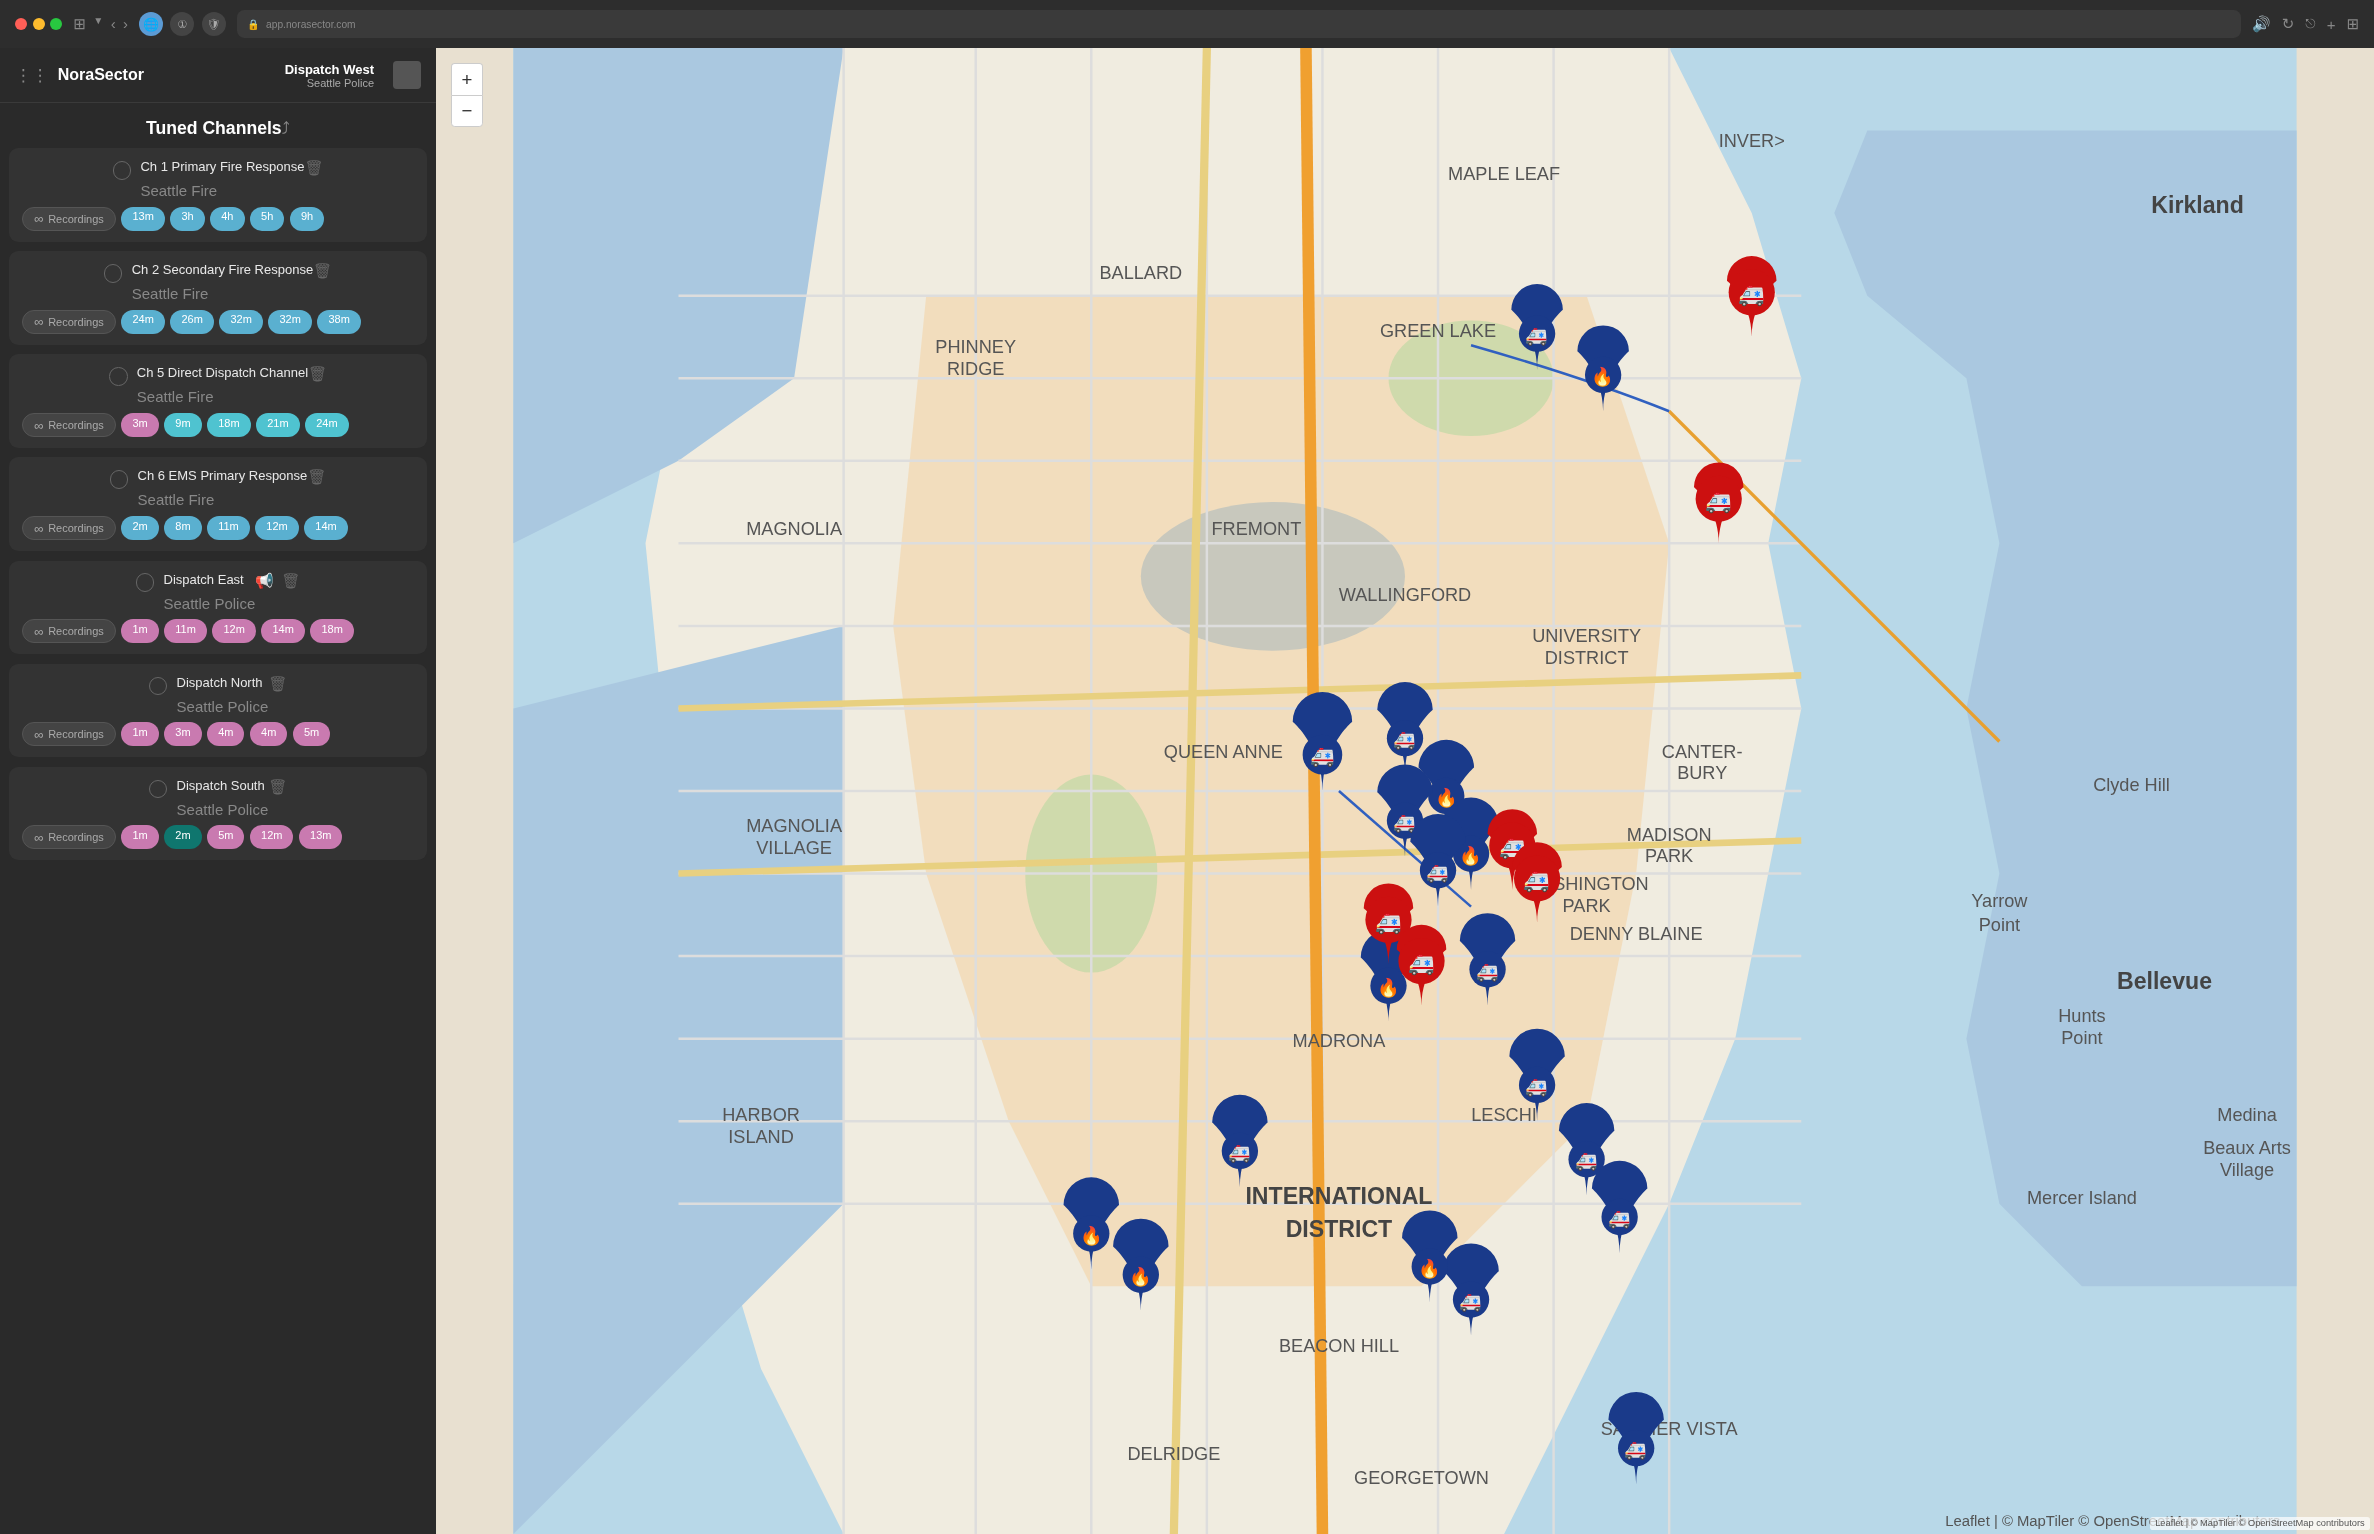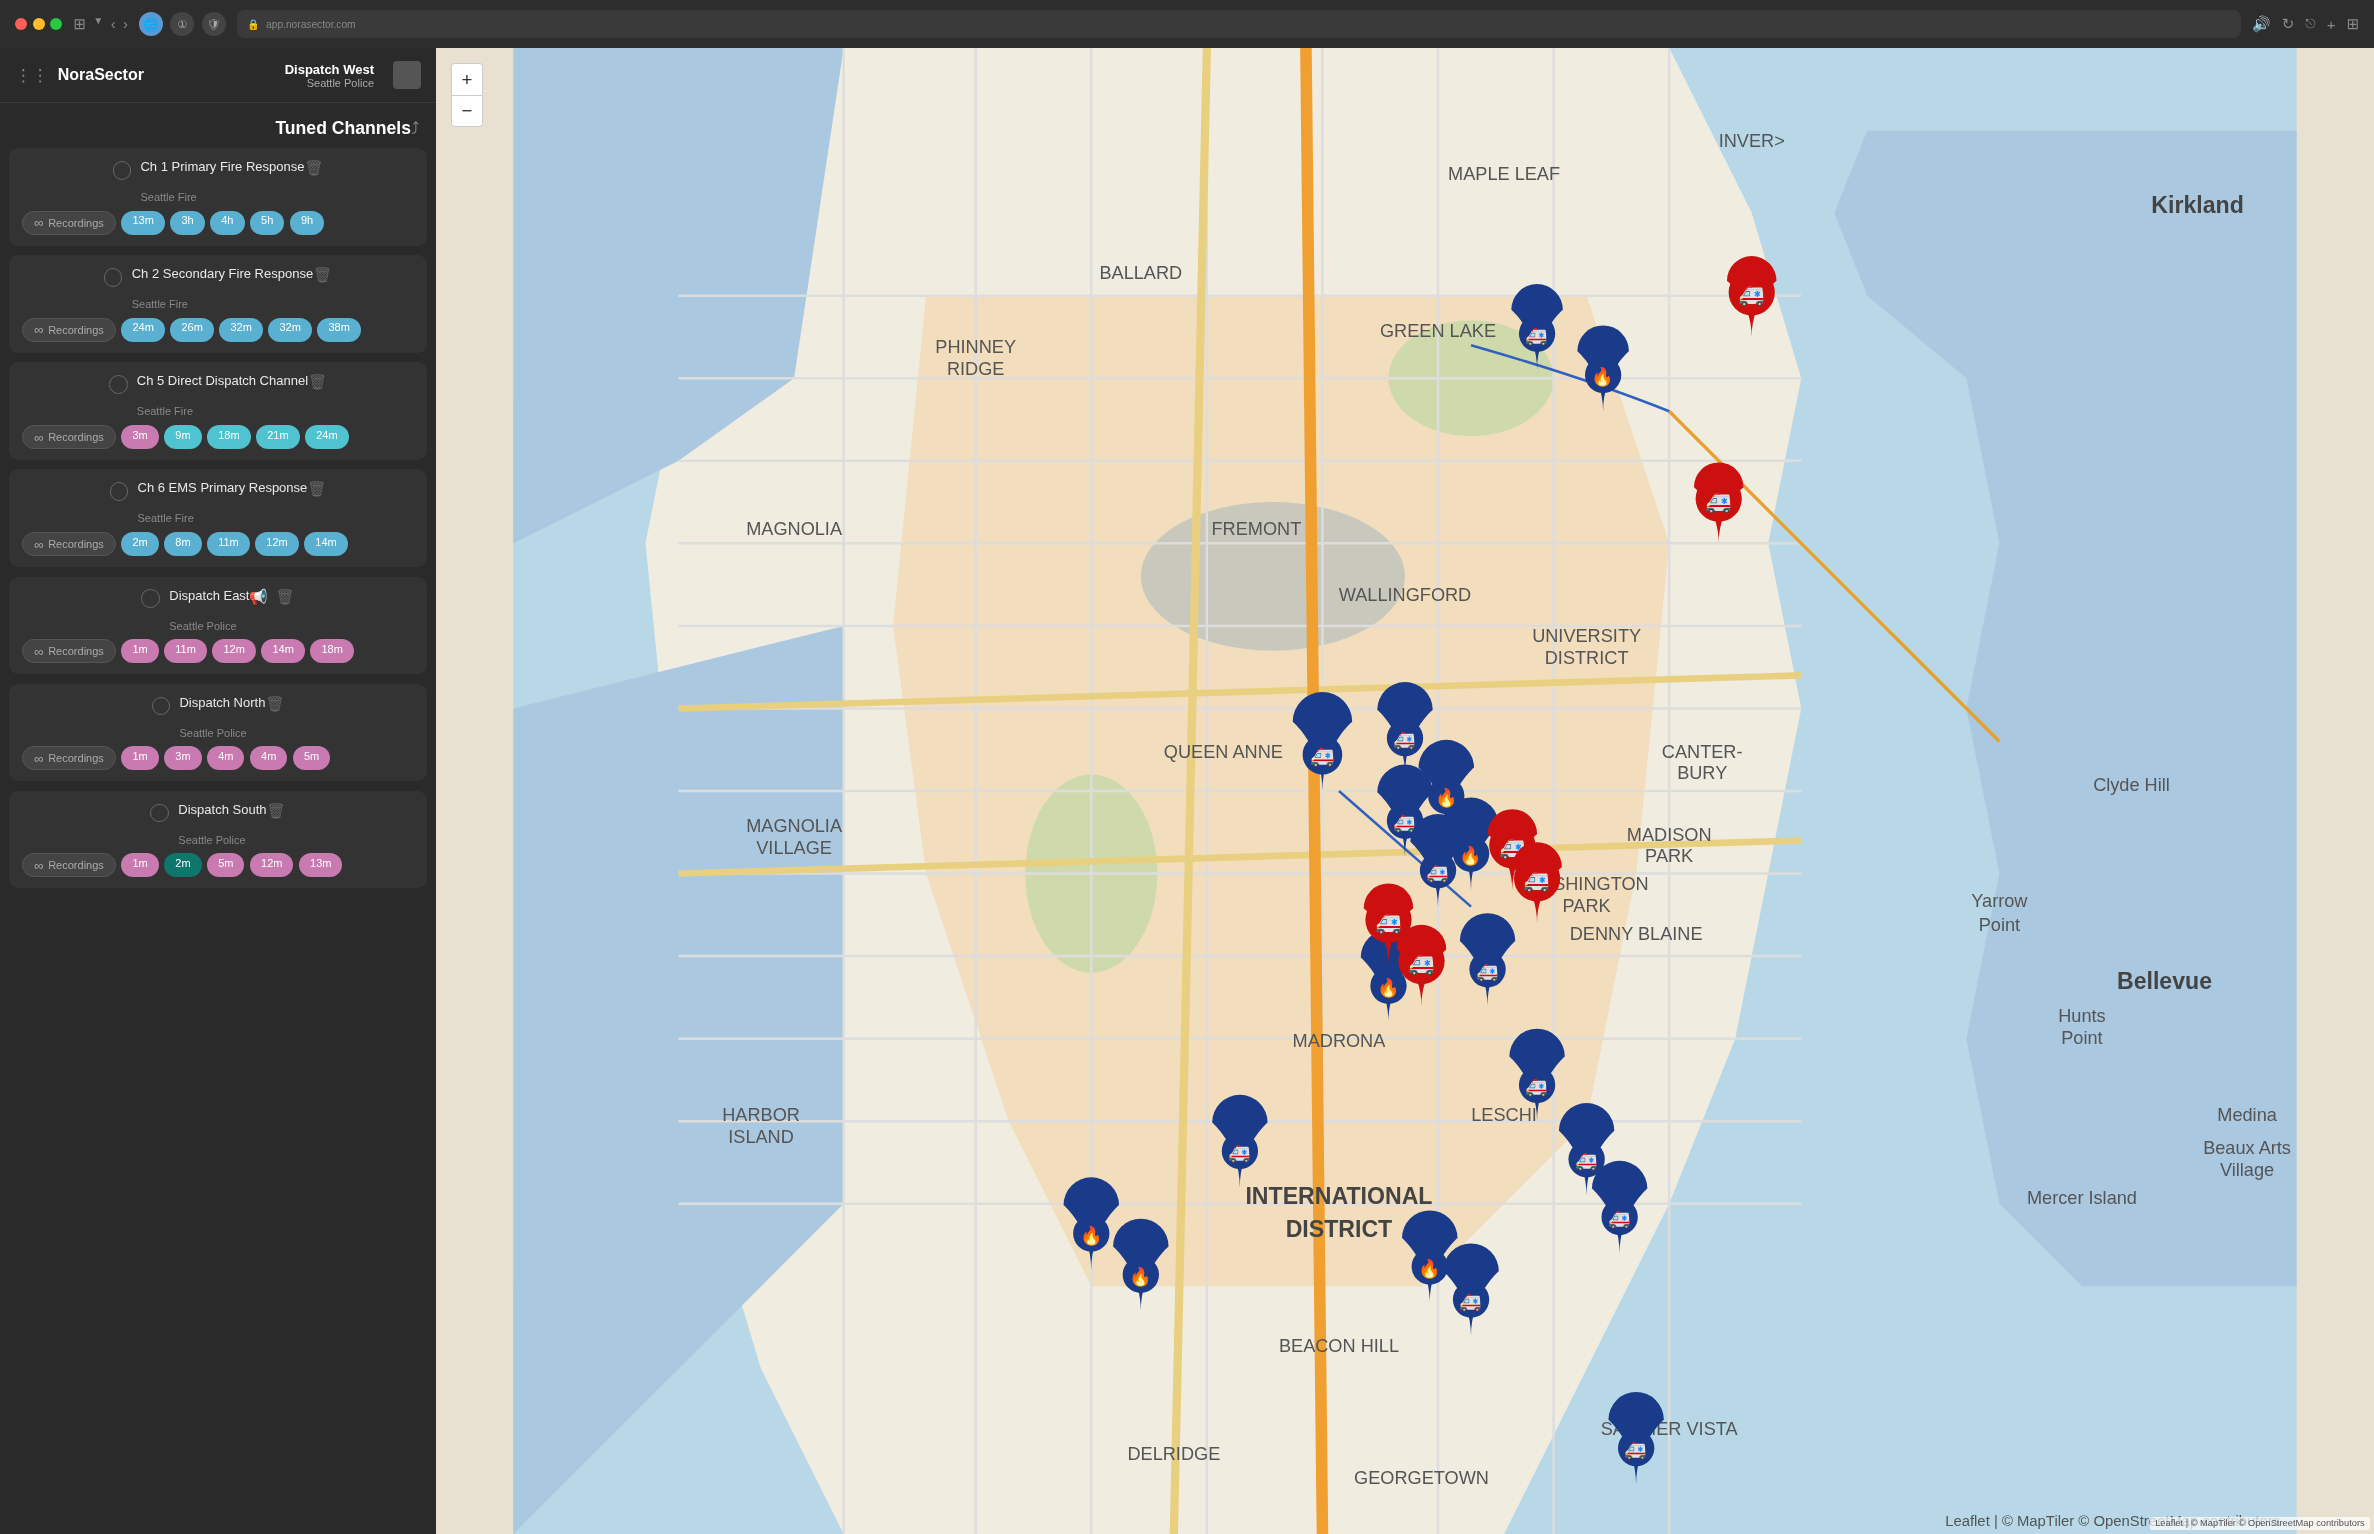--- a/index.html
+++ b/index.html
@@ -37,37 +37,37 @@
     .dispatch-icon { width: 28px; height: 28px; background: #444; border-radius: 3.7px; }
     .menu-dots { color: #888; font-size: 16.7px; cursor: pointer; }
 
     
     .sidebar-tabs { display: flex; border-bottom: 0.9px solid #3a3a3a; }
     .tab { flex: 1; padding: 13px 0; text-align: center; color: #888; font-size: 15px; cursor: pointer; position: relative; }
     .tab.active { color: #fff; }
     .tab.active::after { content: ''; position: absolute; bottom: 0; left: 10%; right: 10%; height: 1.9px; background: #4a90d9; border-radius: 1.9px; }
 
     
-    .section-header { display: flex; align-items: center; justify-content: flex-end; padding: 15px 16.7px 9.3px; }
+    .section-header { display: flex; align-items: center; justify-content: center; padding: 15px 16.7px 9.3px; }
     .section-title { color: #fff; font-size: 17.6px; font-weight: 600; }
     .share-icon { color: #888; font-size: 16.7px; cursor: pointer; }
 
     
     .channel-list { flex: 1; overflow-y: auto; padding: 0 9.3px; }
     .channel-list::-webkit-scrollbar { width: 3.7px; }
     .channel-list::-webkit-scrollbar-track { background: transparent; }
     .channel-list::-webkit-scrollbar-thumb { background: #555; border-radius: 1.9px; }
 
     .channel-item { background: #333; border-radius: 9.3px; margin-bottom: 9.3px; padding: 11px 13px; }
     .channel-top { display: flex; align-items: flex-start; justify-content: center; margin-bottom: 7.4px; }
     .channel-left { display: flex; align-items: flex-start; gap: 9.3px; }
     .channel-radio { width: 18.6px; height: 18.6px; border-radius: 50%; border: 1.9px solid #666; flex-shrink: 0; margin-top: 1.9px; background: transparent; cursor: pointer; }
     .channel-info { flex: 1; }
     .channel-name { color: #e8e8e8; font-size: 13px; font-weight: 500; }
-    .channel-sub { color: #888; font-size: 11px; margin-top: 17px; }
+    .channel-sub { color: #888; font-size: 15px; margin-top: 8px; }
     .channel-right { display: flex; align-items: center; gap: 7.4px; }
     .channel-alert { color: #f0a030; font-size: 15px; }
     .delete-icon { color: #666; font-size: 15px; cursor: pointer; }
 
     
     .pills { display: flex; flex-wrap: wrap; gap: 5.6px; margin-top: 3.7px; }
     .pill { border-radius: 18.6px; padding: 3.7px 11px; font-size: 11px; font-weight: 500; cursor: pointer; white-space: nowrap; }
     .pill-recordings { background: #444; color: #aaa; border: 0.9px solid #555; display: flex; align-items: center; gap: 4.6px; }
     .pill-recordings::before { content: '∞'; font-size: 13px; }
     .pill-blue { background: #5ab0d0; color: #fff; }

